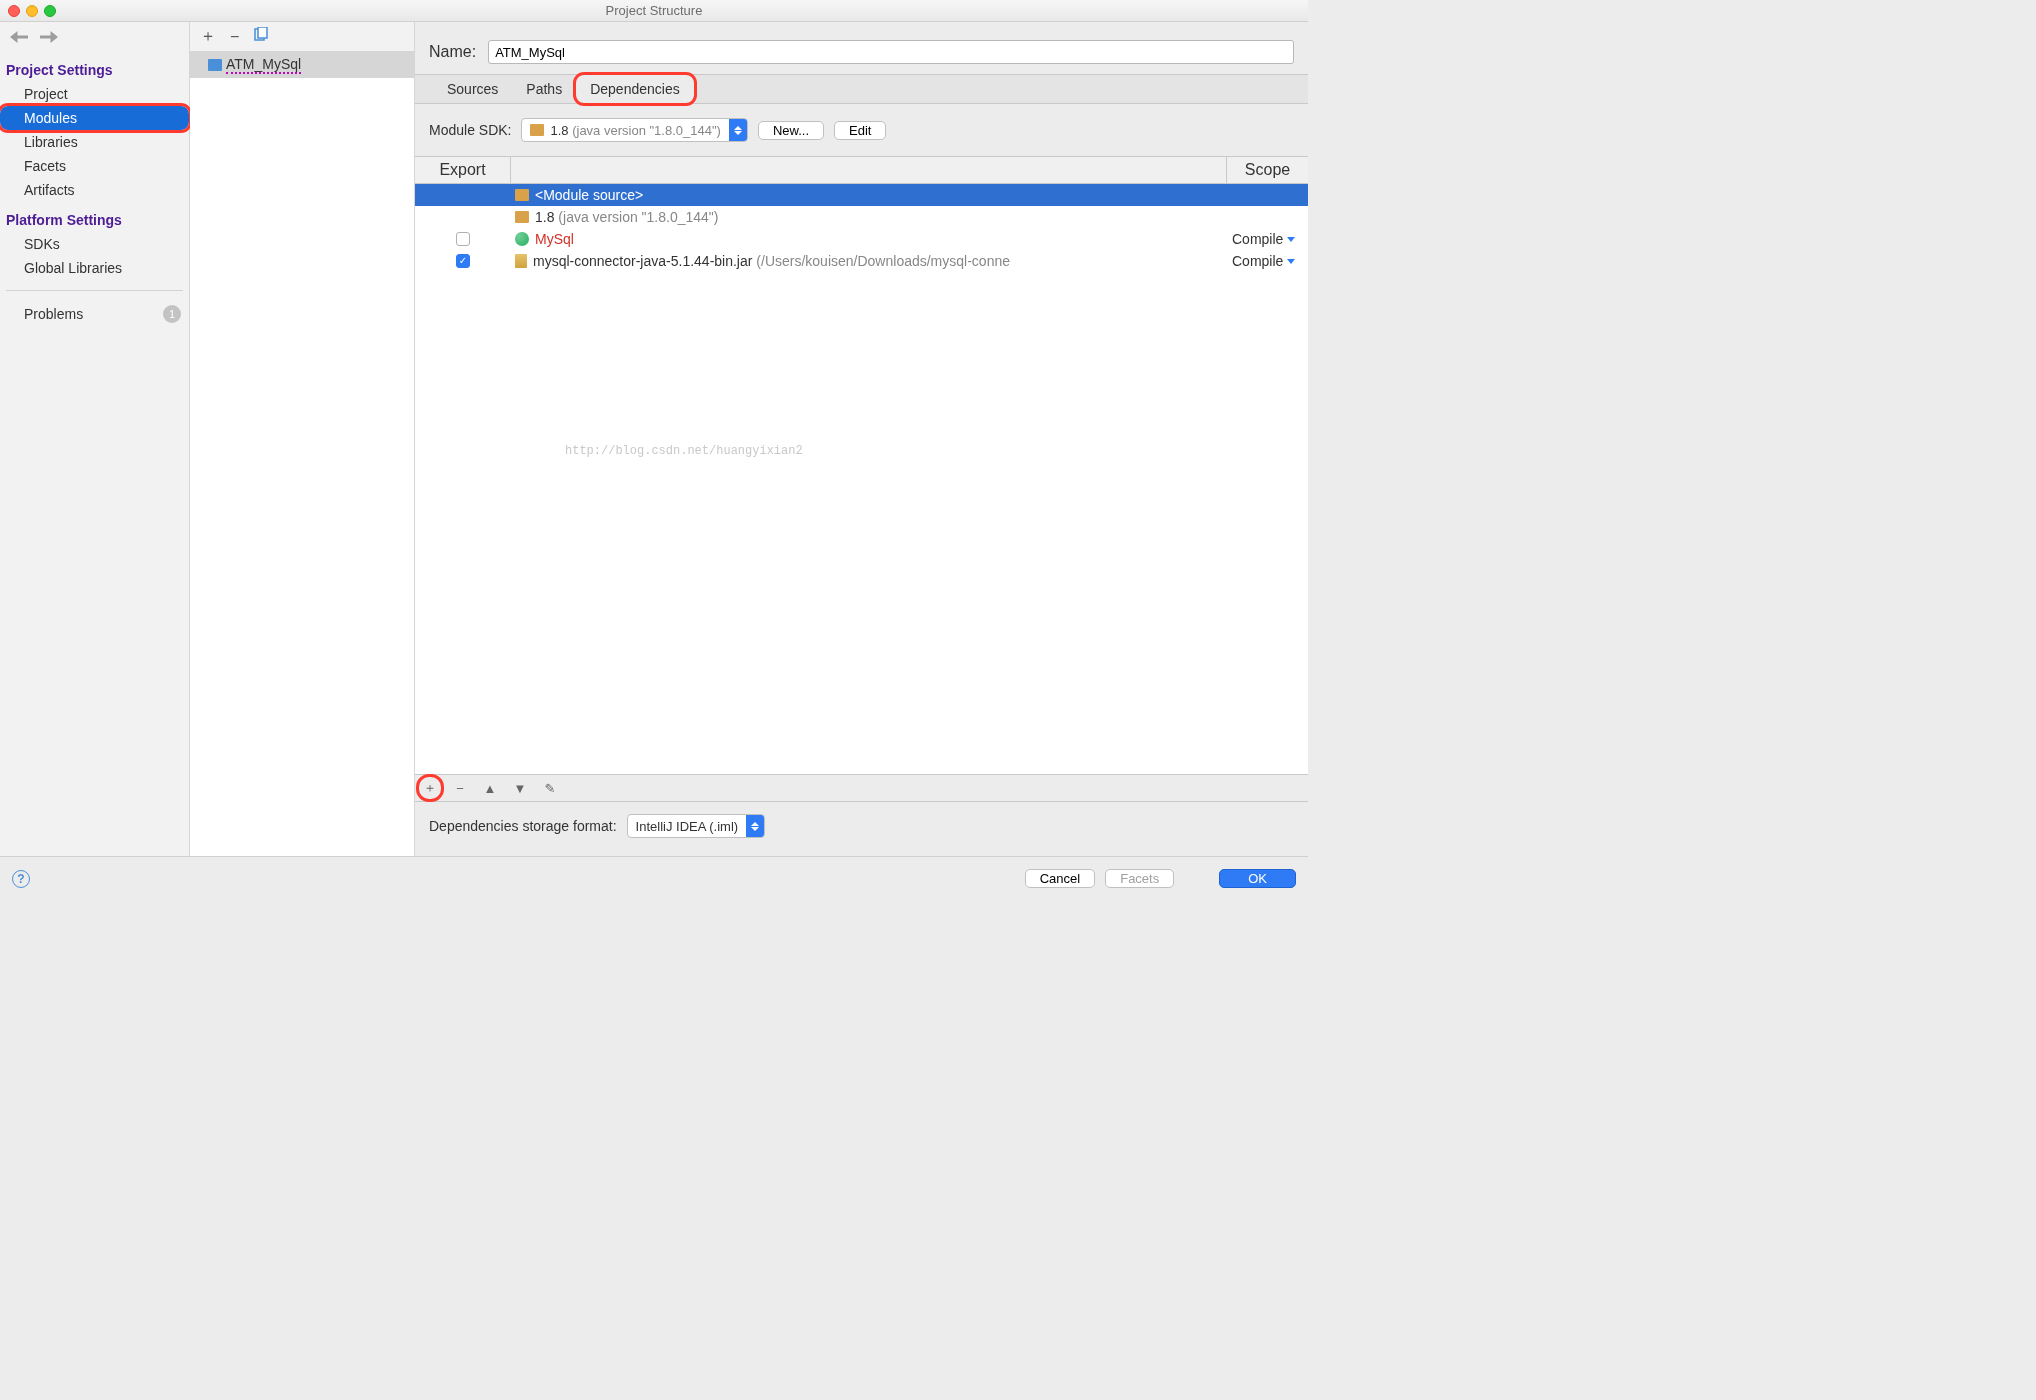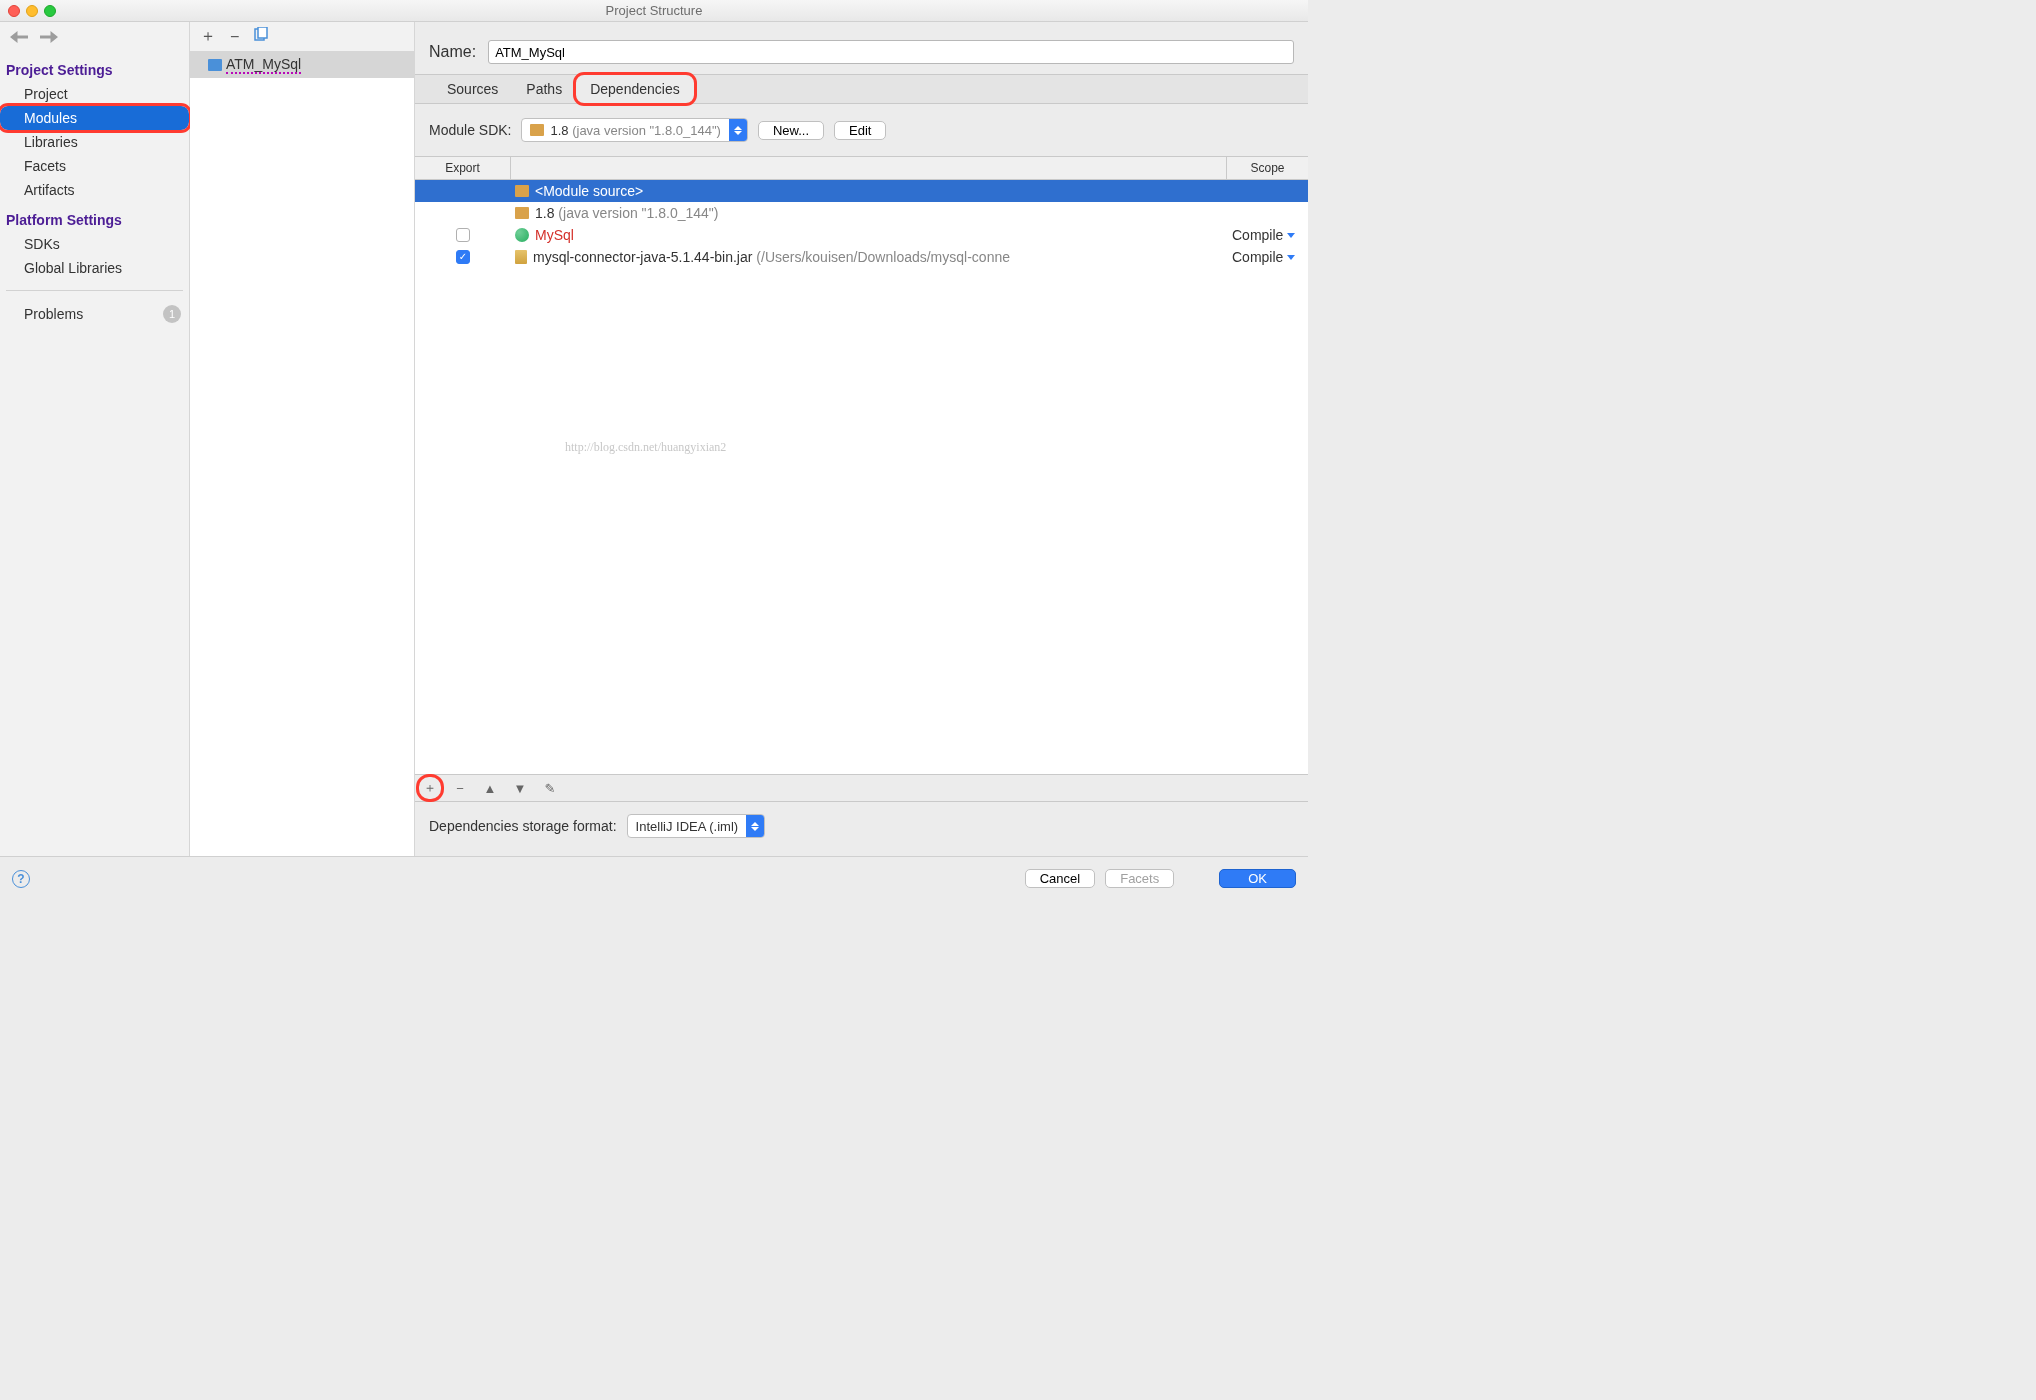--- a/index.html
+++ b/index.html
@@ -75,37 +75,37 @@
   .sdk-label{ font-size:14px;}
   .sdk-select { display:flex; align-items:center; border:1px solid #c0c0c0; border-radius:4px; background:#fff; height:24px; overflow:hidden;}
   .sdk-select .sel-body { padding:0 8px; display:flex; gap:6px; align-items:center;}
   .sdk-select .stepper { width:18px; height:100%; background:#2f7bf6; display:flex; flex-direction:column; align-items:center; justify-content:center; gap:1px;}
   .stepper .tri { width:0;height:0;border-left:4px solid transparent;border-right:4px solid transparent;}
   .stepper .up{border-bottom:4px solid #fff;}
   .stepper .down{border-top:4px solid #fff;}
   .btn { background:#fff;border:1px solid #c0c0c0;border-radius:5px;height:19px;padding:0 14px;font-size:13px;cursor:pointer;}
   
   .deps-table { margin:6px 0 0 0; background:#fff; border:1px solid #c9c9c9; border-left:none;border-right:none; flex:1; display:flex; flex-direction:column; min-height:0;}
-  .deps-head { display:flex; background:#f0f0f0; border-bottom:1px solid #c9c9c9; font-size:12px;}
+  .deps-head { display:flex; background:#f0f0f0; border-bottom:1px solid #c9c9c9; font-size:16px;}
   .col-export{ width:96px; text-align:center; padding:4px 0; border-right:1px solid #c9c9c9;}
   .col-name{ flex:1; padding:4px 6px;}
   .col-scope{ width:82px; text-align:center; padding:4px 0; border-left:1px solid #c9c9c9;}
   .deps-body{ flex:1; overflow:hidden; position:relative;}
   .dep-row { display:flex; align-items:center; font-size:14px; height:22px;}
   .dep-row .cexport{width:96px; display:flex; justify-content:center;}
   .dep-row .cname{flex:1; display:flex; align-items:center; gap:6px; padding-left:4px; min-width:0; white-space:nowrap; overflow:hidden;}
   .dep-row .cscope{width:82px; display:flex; align-items:center; justify-content:flex-start; padding-left:6px; gap:4px;}
   .dep-row.selected{ background:#2f6fcf; color:#fff;}
   .chk { width:14px;height:14px;border:1px solid #b0b0b0;border-radius:3px;background:#fff; display:flex;align-items:center;justify-content:center;}
   .chk.checked{ background:#2f7bf6;border-color:#2f7bf6;}
   .chk.checked::after{content:"✓";color:#fff;font-size:10px;line-height:1;}
   .muted{ color:#878787;}
   .redtext{ color:#d4302a;}
   .scope-tri{width:0;height:0;border-left:4px solid transparent;border-right:4px solid transparent;border-top:5px solid #2f7bf6;}
-  .watermark{ position:absolute; top:260px; left:150px; color:#c8c8c8; font-family:Liberation Serif, serif; font-size:12px;}
+  .watermark{ position:absolute; top:260px; left:150px; color:#c8c8c8; font-family:Liberation Mono, monospace; font-size:12px;}
   
   .table-toolbar{ background:#ececec; border-top:1px solid #c9c9c9; padding:4px 6px; display:flex; gap:12px; align-items:center;}
   .tbtn{ width:18px;height:18px; display:flex;align-items:center;justify-content:center; color:#666;}
   
   .storage-row{ display:flex; align-items:center; gap:10px; padding:12px 14px 18px 14px;}
   
   .bottom-bar{ height:44px; background:#ececec; border-top:1px solid #d0d0d0; display:flex; align-items:center; padding:0 12px; gap:10px;}
   .bottom-bar .spacer{flex:1;}
   .help-btn{ width:18px;height:18px;border:1.5px solid #4a90d9;border-radius:50%;color:#4a90d9;display:flex;align-items:center;justify-content:center;font-size:12px;font-weight:bold;}
   .btn-primary{ background:#2f7bf6;color:#fff;border:1px solid #1e63d0;}

